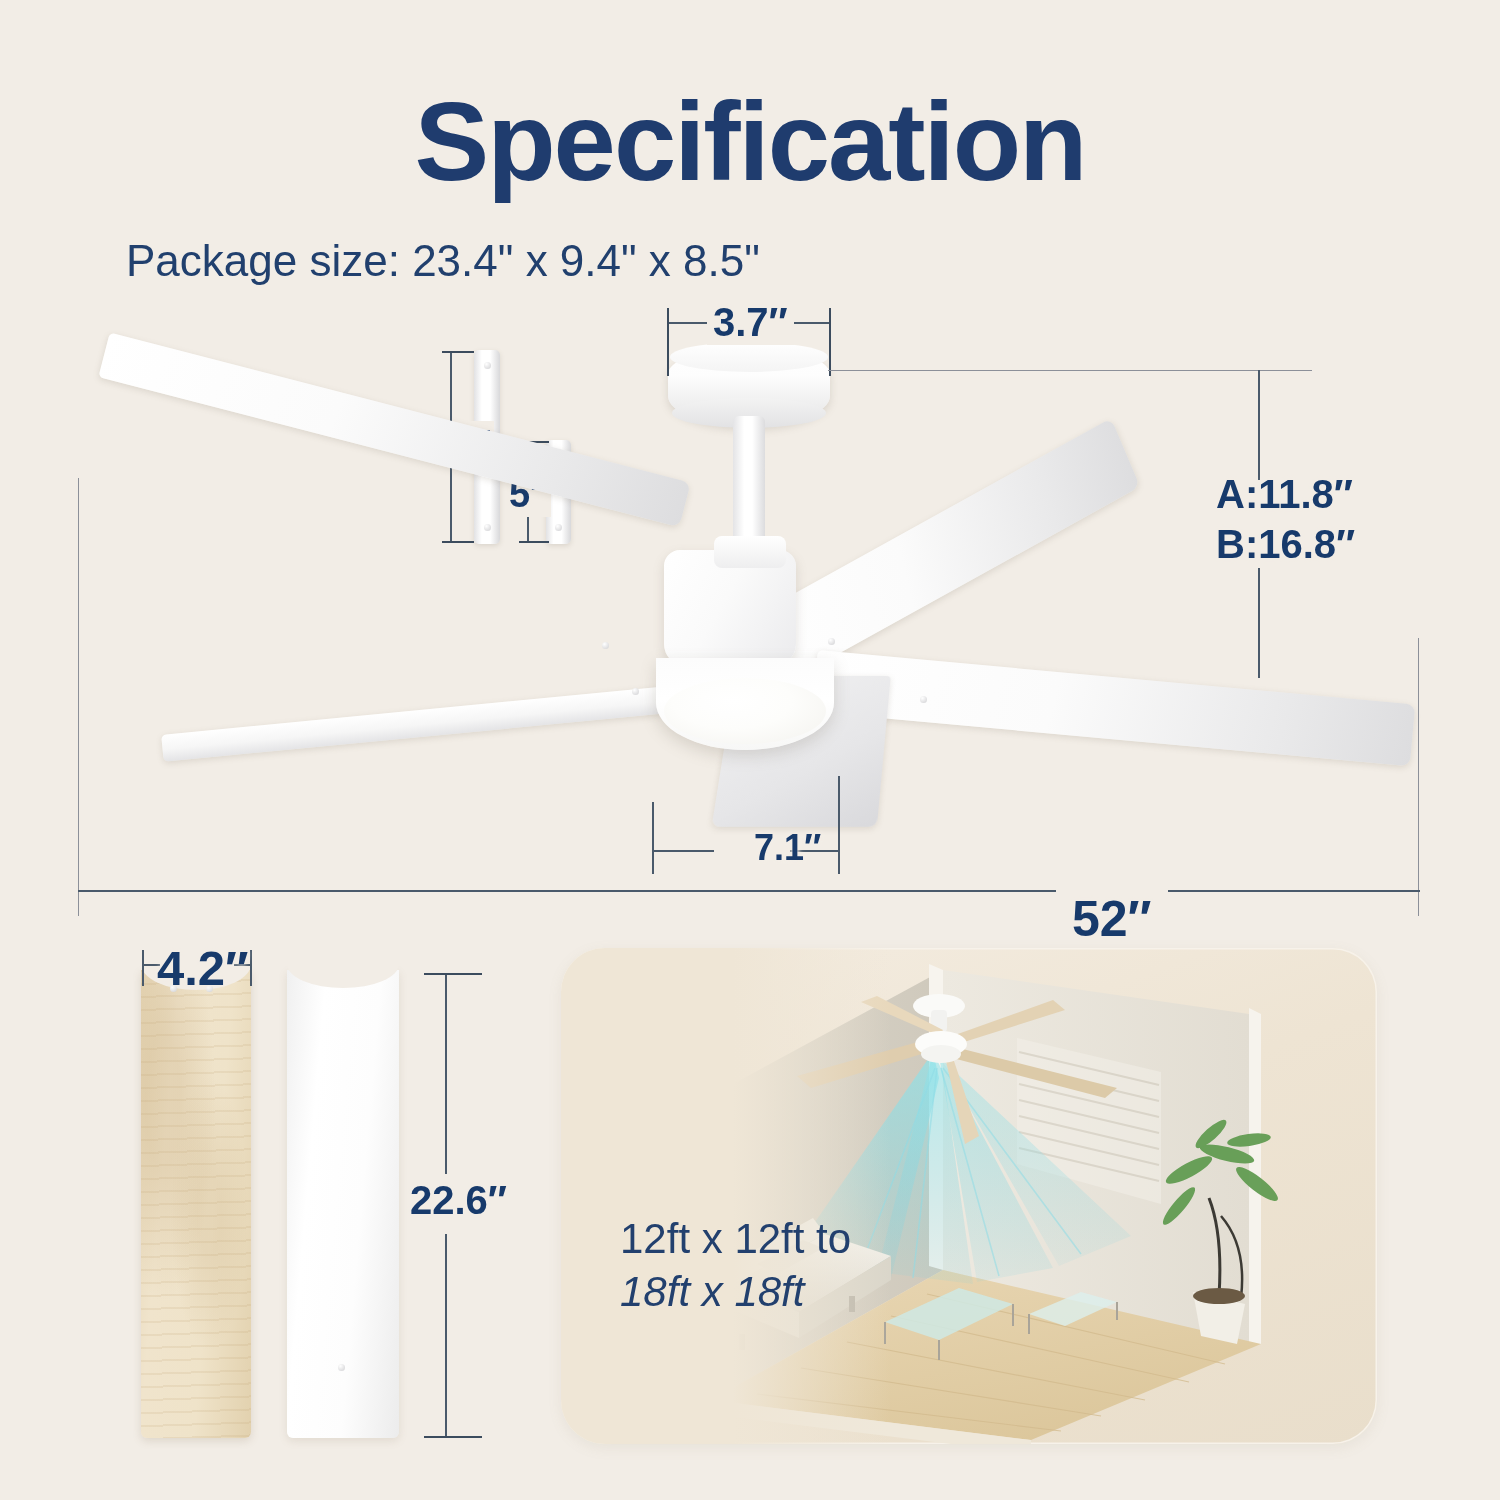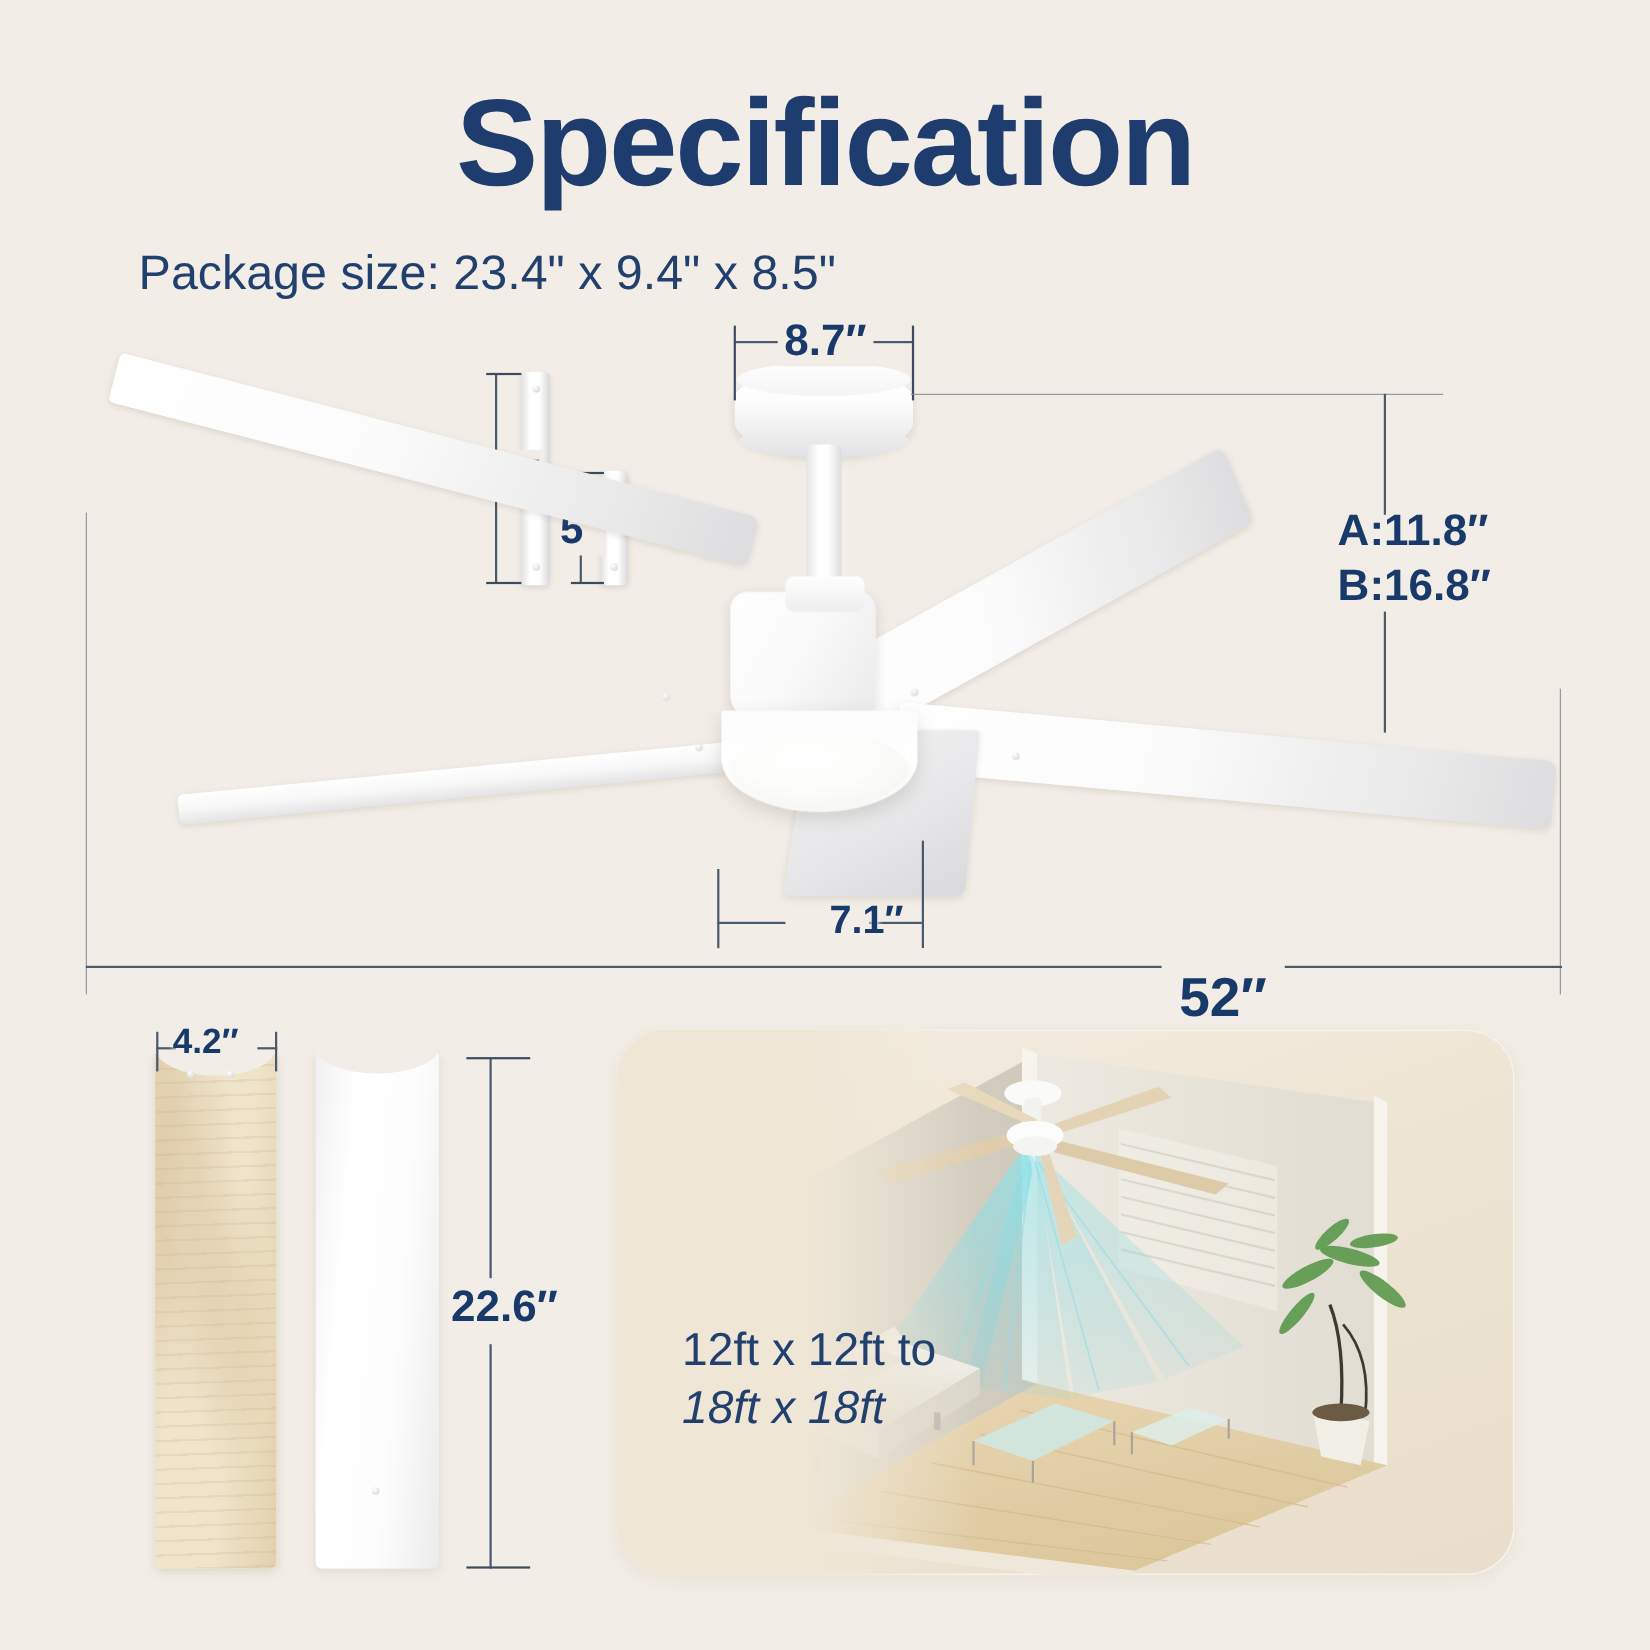--- a/index.html
+++ b/index.html
@@ -3,21 +3,21 @@
 <meta charset="utf-8">
 <style>
   html,body{margin:0;padding:0;}
   body{
     width:1500px;height:1500px;
     background:#F2EDE6;
     font-family:"Liberation Sans", sans-serif;
     overflow:hidden;
     position:relative;
   }
-  .stage{position:absolute;inset:0;}
+  .stage{position:absolute;inset:0;margin-top:12px;}
   .abs{position:absolute;}
 
   
   #page-title{
     left:0;right:0;top:74px;text-align:center;
     font-size:112px;font-weight:bold;letter-spacing:-2px;
     color:#1F3C6E;line-height:1;
   }
   .subtitle{
     font-size:44px;color:#21406E;white-space:nowrap;font-weight:400;
@@ -109,21 +109,21 @@
     <div class="abs" style="left:672px;top:386px;width:154px;height:30px;border-radius:50%;
                 background:linear-gradient(180deg,#f3f3f3,#e2e2e4);"></div>
 
     <div class="abs" style="left:733px;top:404px;width:32px;height:134px;
                 background:linear-gradient(90deg,#e4e4e6,#ffffff 35%,#ffffff 60%,#dcdcde);
                 border-radius:6px;"></div>
 
     <div class="abs hline" style="left:668px;top:310px;width:162px;"></div>
     <div class="abs tick-v" style="left:667px;top:296px;height:68px;"></div>
     <div class="abs tick-v" style="left:829px;top:296px;height:68px;"></div>
-    <div class="abs dim-label" style="left:707px;top:288px;font-size:40px;background:#F2EDE6;padding:0 6px;">8.7″</div>
+    <div class="abs dim-label" style="left:707px;top:288px;font-size:40px;background:#F2EDE6;padding:0 6px;">3.7″</div>
   </div>
 
   <div>
 
     <div class="abs blade" style="left:85px;top:470px;width:600px;height:46px;
                 transform-origin:100% 50%;transform:rotate(14.5deg);"></div>
 
     <div class="abs blade flat" style="left:160px;top:672px;width:530px;height:27px;
                 transform-origin:100% 50%;transform:rotate(-5.5deg);"></div>
 
@@ -200,21 +200,21 @@
                 background:linear-gradient(95deg,#f0f0f0 0%,#ffffff 26%,#fdfdfd 62%,#ececec 100%);
                 box-shadow:0 3px 9px rgba(140,125,100,.16);"></div>
     <div class="abs" style="left:287px;top:952px;width:112px;height:24px;
                 background:#F2EDE6;border-radius:0 0 56px 56px / 0 0 24px 24px;"></div>
     <div class="abs rivet" style="left:338px;top:1352px;"></div>
 
     <div class="abs vline" style="left:142px;top:938px;height:36px;"></div>
     <div class="abs vline" style="left:250px;top:938px;height:36px;"></div>
     <div class="abs hline" style="left:142px;top:952px;width:18px;"></div>
     <div class="abs hline" style="left:234px;top:952px;width:18px;"></div>
-    <div class="abs dim-label" style="left:157px;top:928px;font-size:32px;">4.2″</div>
+    <div class="abs dim-label" style="left:157px;top:928px;font-size:49px;">4.2″</div>
 
     <div class="abs vline" style="left:445px;top:962px;height:200px;"></div>
     <div class="abs vline" style="left:445px;top:1222px;height:204px;"></div>
     <div class="abs tick-h" style="left:424px;top:961px;width:58px;"></div>
     <div class="abs tick-h" style="left:424px;top:1424px;width:58px;"></div>
     <div class="abs dim-label" style="left:410px;top:1166px;font-size:40px;">22.6″</div>
   </div>
 
   <div class="abs" id="room-panel">
 

